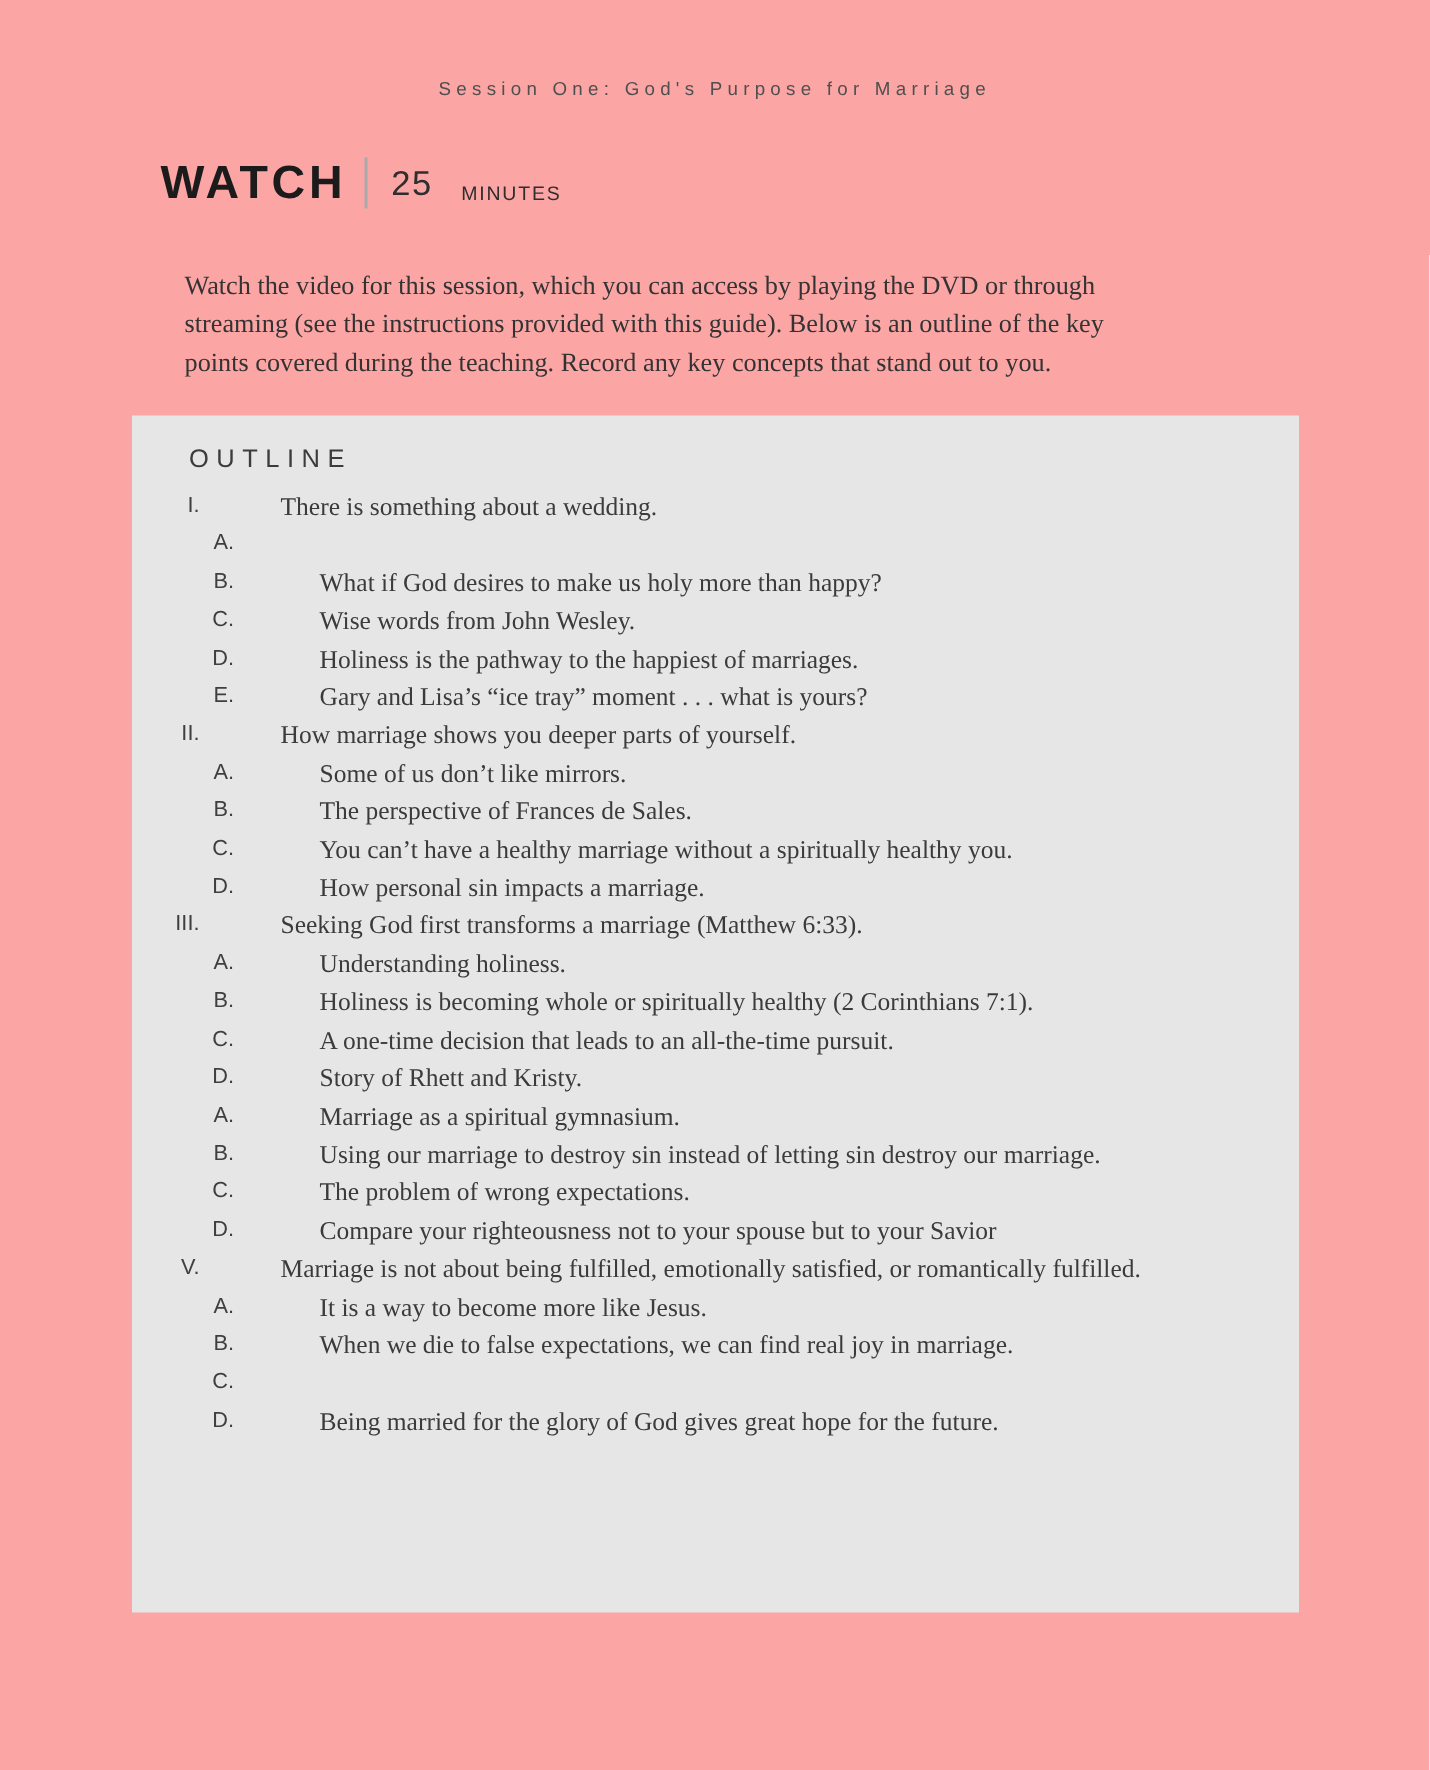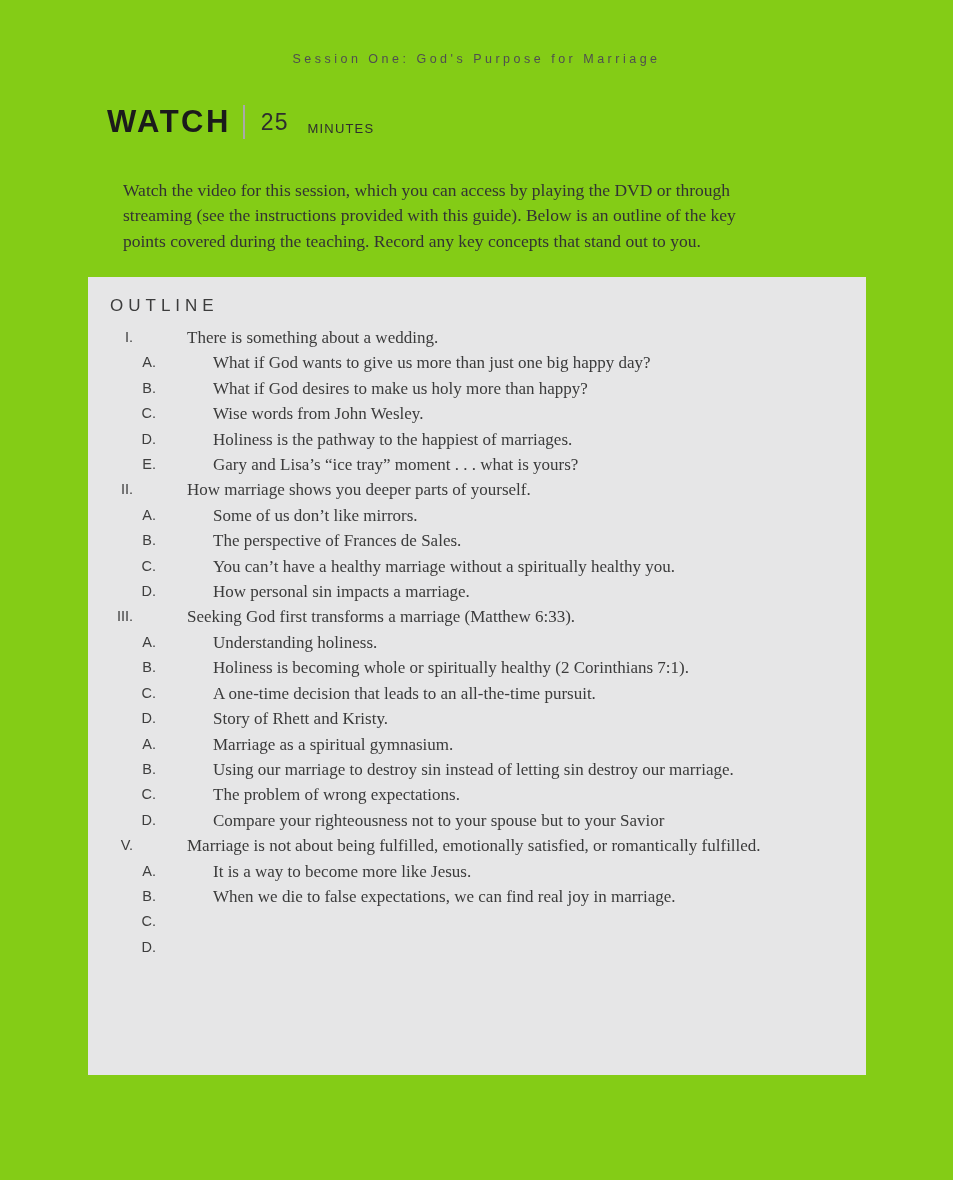--- a/index.html
+++ b/index.html
@@ -1,19 +1,19 @@
 <!DOCTYPE html>
 <html><head>
 <meta charset="utf-8">
 <style>
   html,body{margin:0;padding:0;background:#ffffff;}
   .page{
     position:relative;
     width:953px;height:1180px;
-    background:#84cc16;
+    background:#fca5a5;
     overflow:hidden;
     font-family:"Liberation Serif", serif;
   }
   .running-header{
     position:absolute;top:52px;left:0;right:0;
     text-align:center;
     font-family:"Liberation Sans", sans-serif;
     font-size:12.5px;
     letter-spacing:3.5px;
     color:#4f4f4f;
@@ -59,21 +59,21 @@
     white-space:pre-line;
   }
   .outline-box{
     position:absolute;left:88px;top:277px;
     width:778px;height:798px;
     background:#e6e6e7;
     box-sizing:border-box;
     padding:19px 14px 0 0;
   }
   .outline-title{
-    margin:0 0 9px 22px;
+    margin:0 0 9px 38px;
     font-family:"Liberation Sans", sans-serif;
     font-size:17px;
     letter-spacing:5px;
     color:#3c3c3c;
   }
   .row{
     display:flex;
     font-size:17px;
     line-height:25.4px;
     color:#3b3b3b;
@@ -117,21 +117,20 @@
 
   <div class="outline-box">
     <div class="outline-title">OUTLINE</div>
     <div class="outline-list" id="outline-list">
         <div class="row num">
           <span class="lbl">I.</span>
           <span class="txt">There is something about a wedding.</span>
         </div>
         <div class="row letter">
           <span class="lbl">A.</span>
-          <span class="txt">What if God wants to give us more than just one big happy day?</span>
         </div>
         <div class="row letter">
           <span class="lbl">B.</span>
           <span class="txt">What if God desires to make us holy more than happy?</span>
         </div>
         <div class="row letter">
           <span class="lbl">C.</span>
           <span class="txt">Wise words from John Wesley.</span>
         </div>
         <div class="row letter">
@@ -208,19 +207,20 @@
         </div>
         <div class="row letter">
           <span class="lbl">B.</span>
           <span class="txt">When we die to false expectations, we can find real joy in marriage.</span>
         </div>
         <div class="row letter">
           <span class="lbl">C.</span>
         </div>
         <div class="row letter">
           <span class="lbl">D.</span>
+          <span class="txt">Being married for the glory of God gives great hope for the future.</span>
         </div>
       </div>
   </div>
 
   <div class="page-number">2</div>
 
 </div>
 
 </body></html>

